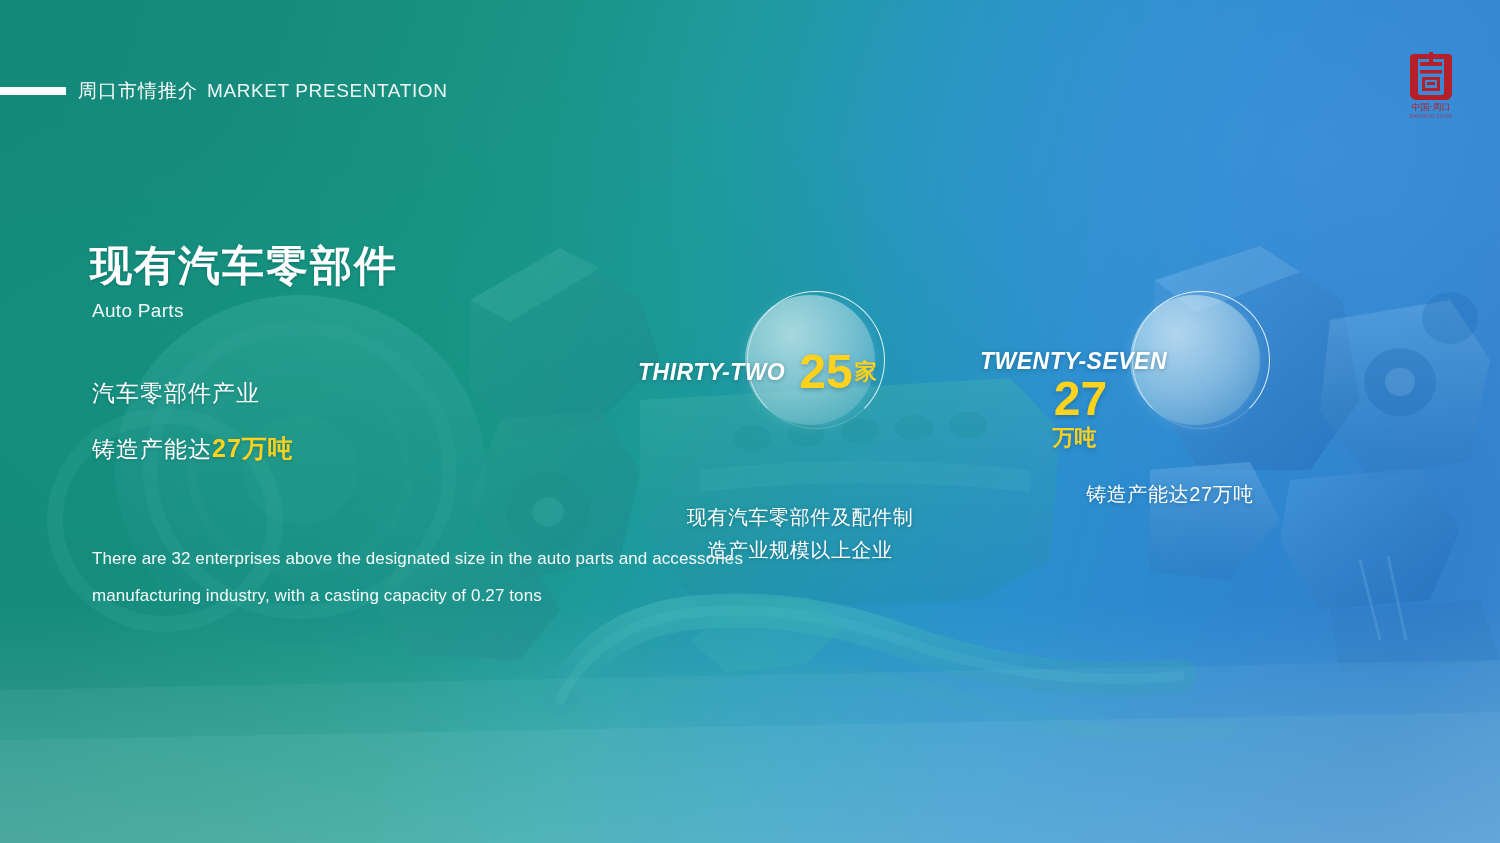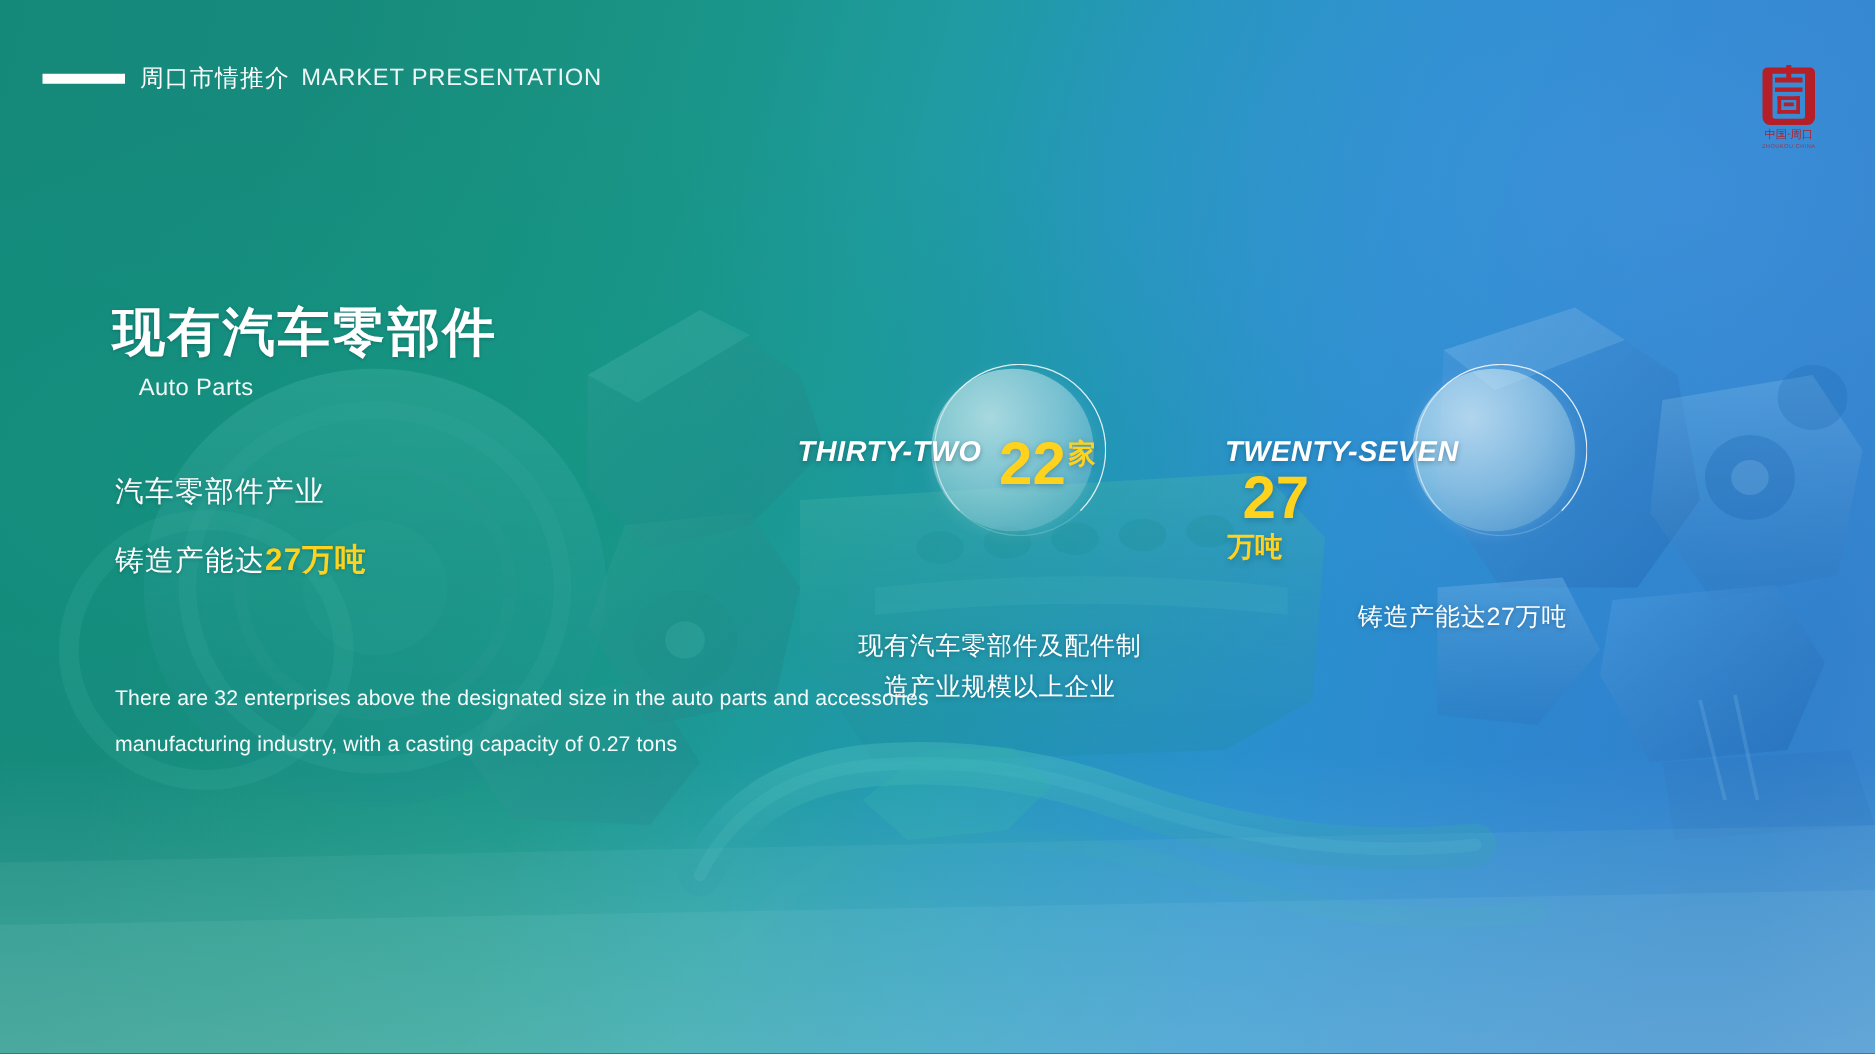--- a/index.html
+++ b/index.html
@@ -54,25 +54,24 @@
     position: absolute;
     inset: 0;
     overflow: hidden;
   }
   .machine-layer svg { position: absolute; }
 
   
   .header {
     position: absolute;
     left: 0;
-    top: 48px;
+    top: 76px;
     display: flex;
     align-items: center;
     height: 30px;
-    margin-left: 34px;
   }
   .header-bar {
     width: 66px;
     height: 8px;
     background: #ffffff;
     margin-right: 12px;
   }
   .header-cn {
     color: #ffffff;
     font-size: 19px;
@@ -108,21 +107,20 @@
     line-height: 1.1;
     text-shadow: 0 1px 3px rgba(0,40,50,0.28);
   }
   .title-en {
     position: absolute;
     left: 92px;
     top: 300px;
     font-size: 19px;
     color: #f2f8f7;
     letter-spacing: 0.3px;
-    margin-left: 19px;
   }
 
   .cn-lines {
     position: absolute;
     left: 92px;
     top: 366px;
     width: 640px;
   }
   .cn-line {
     font-size: 23px;
@@ -166,21 +164,21 @@
     width: 136px;
     height: 136px;
     border-radius: 50%;
     border: 1.6px solid rgba(255,255,255,0.85);
     border-bottom-color: rgba(255,255,255,0.18);
     border-left-color: rgba(255,255,255,0.55);
   }
   .stat-text {
     position: absolute;
     display: flex;
-    align-items: flex-start;
+    align-items: center;
     white-space: nowrap;
   }
   .stat-en {
     font-size: 23px;
     font-style: italic;
     font-weight: 700;
     color: #ffffff;
     letter-spacing: 0.5px;
     text-shadow: 0 1px 4px rgba(0,50,70,0.35);
   }
@@ -339,21 +337,21 @@
   </div>
 
   <div class="en-para">There are 32 enterprises above the designated size in the auto parts and accessories manufacturing industry, with a casting capacity of 0.27 tons</div>
 
   <div class="stat" style="left:745px; top:295px;">
     <div class="stat-disc" style="left:0; top:0;"></div>
     <div class="stat-ring" style="left:2px; top:-4px;"></div>
   </div>
   <div class="stat-text" style="left:638px; top:348px;">
     <span class="stat-en">THIRTY-TWO</span>
-    <span class="stat-num">22</span>
+    <span class="stat-num">25</span>
     <span class="stat-unit">家</span>
   </div>
   <div class="stat-caption" style="left:650px; top:465px; width:300px;margin-top:36px;">
     <div>现有汽车零部件及配件制</div>
     <div>造产业规模以上企业</div>
   </div>
 
   <div class="stat" style="left:1130px; top:295px;">
     <div class="stat-disc" style="left:0; top:0;"></div>
     <div class="stat-ring" style="left:2px; top:-4px;"></div>

